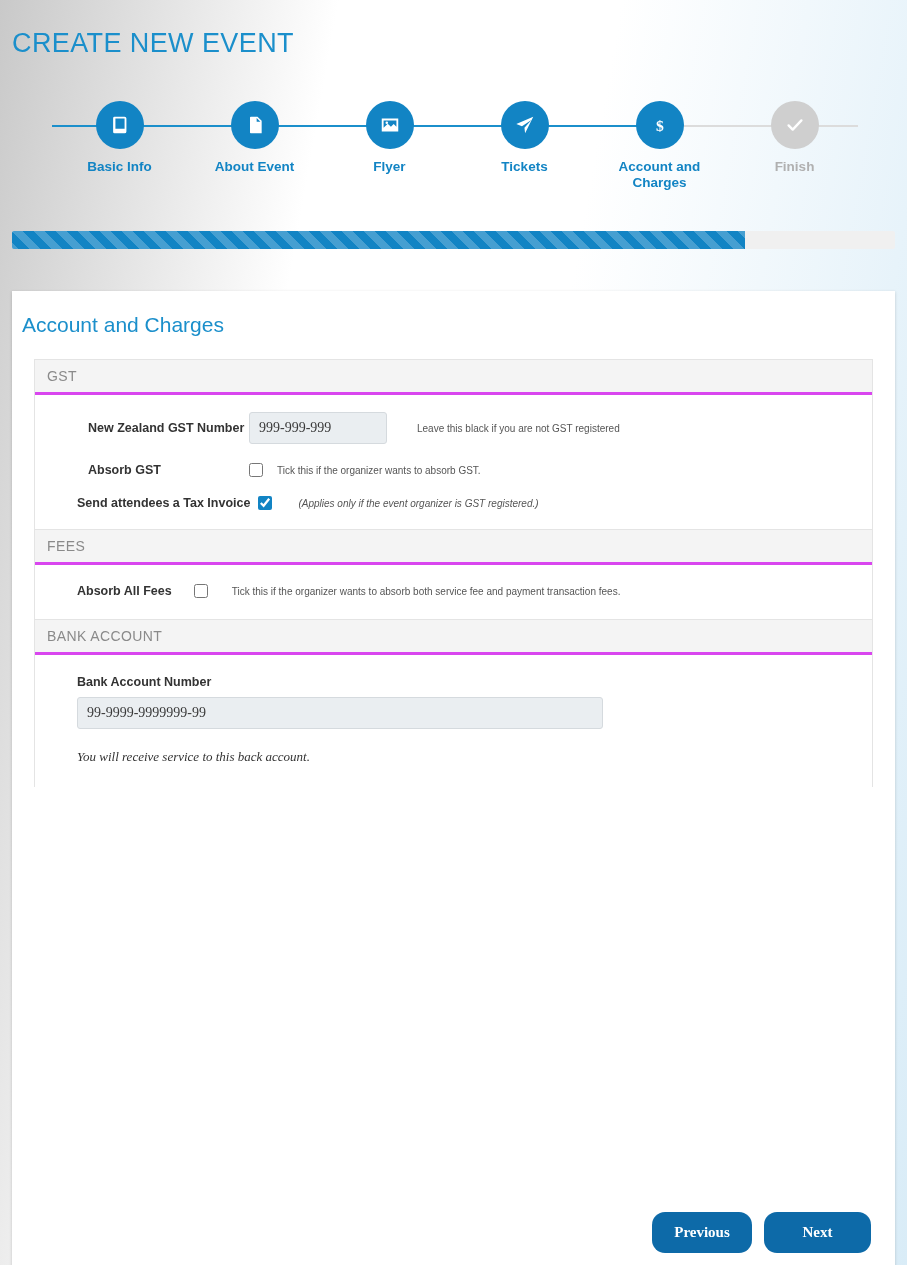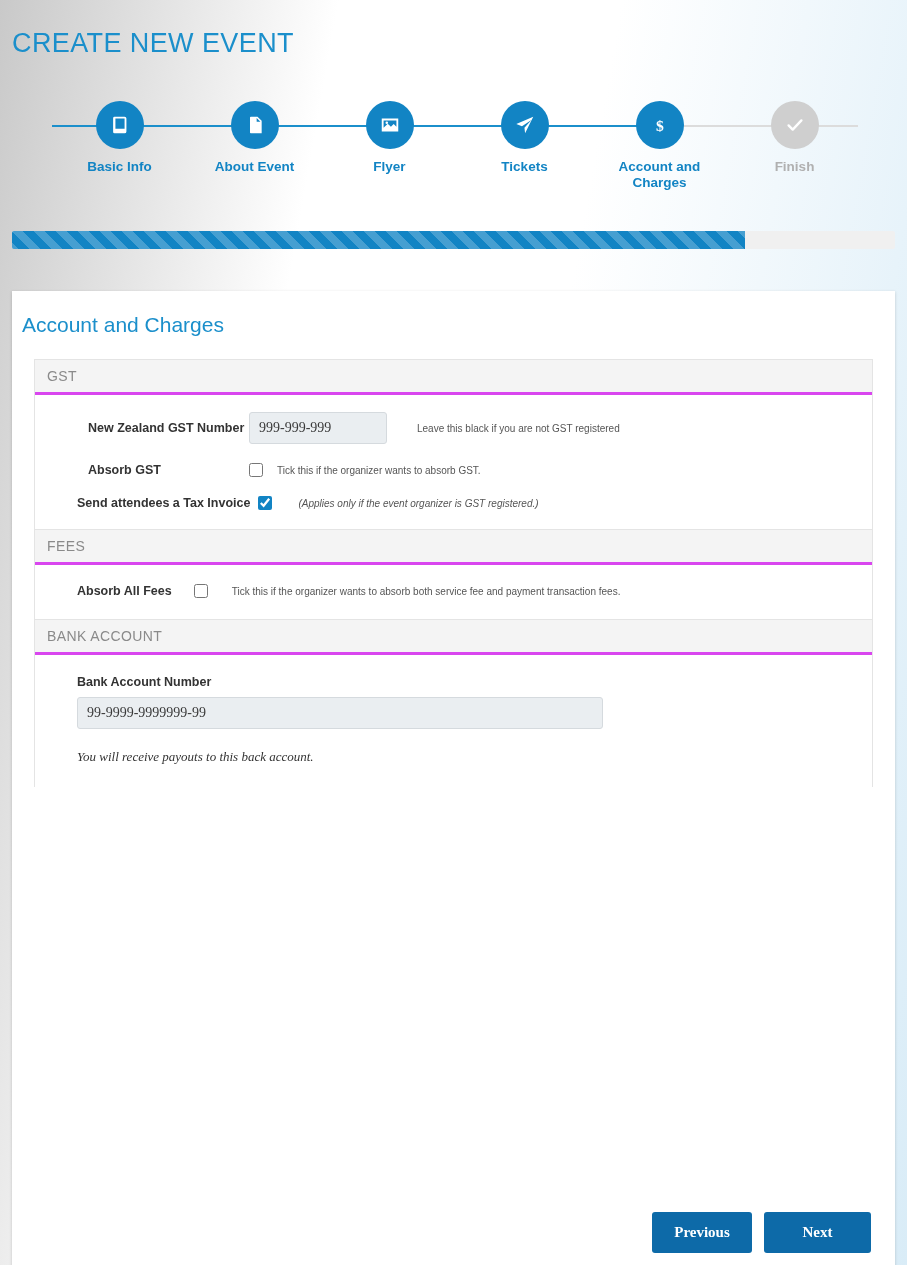--- a/index.html
+++ b/index.html
@@ -155,21 +155,21 @@
   .btn-row {
     position: absolute;
     right: 24px; bottom: 22px;
     display: flex;
     gap: 12px;
   }
   .btn {
     background: #0d6aa8;
     color: #fff;
     border: none;
-    border-radius: 3px;
+    border-radius: 13px;
     font-family: "Liberation Serif", serif;
     font-weight: bold;
     font-size: 15px;
     padding: 12px 0;
     width: 100px;
     cursor: pointer;
   }
   .btn.next { width: 107px; }
 </style>
 </head>
@@ -282,21 +282,21 @@
     </div>
 
 
     <div class="section">
       <div class="section-head">BANK ACCOUNT</div>
       <div class="section-body" style="padding:14px 0 18px 0;">
         <div class="field-block">
           <span class="lbl">Bank Account Number</span>
           <input type="text" class="inp-wide" value="99-9999-9999999-99" style="">
         </div>
-        <div class="note">You will receive payouts to this back account.</div>
+        <div class="note">You will receive service to this back account.</div>
       </div>
     </div>
 
     <div class="btn-row">
       <button class="btn">Previous</button>
       <button class="btn next">Next</button>
     </div>
   </div>
 </div>
 

